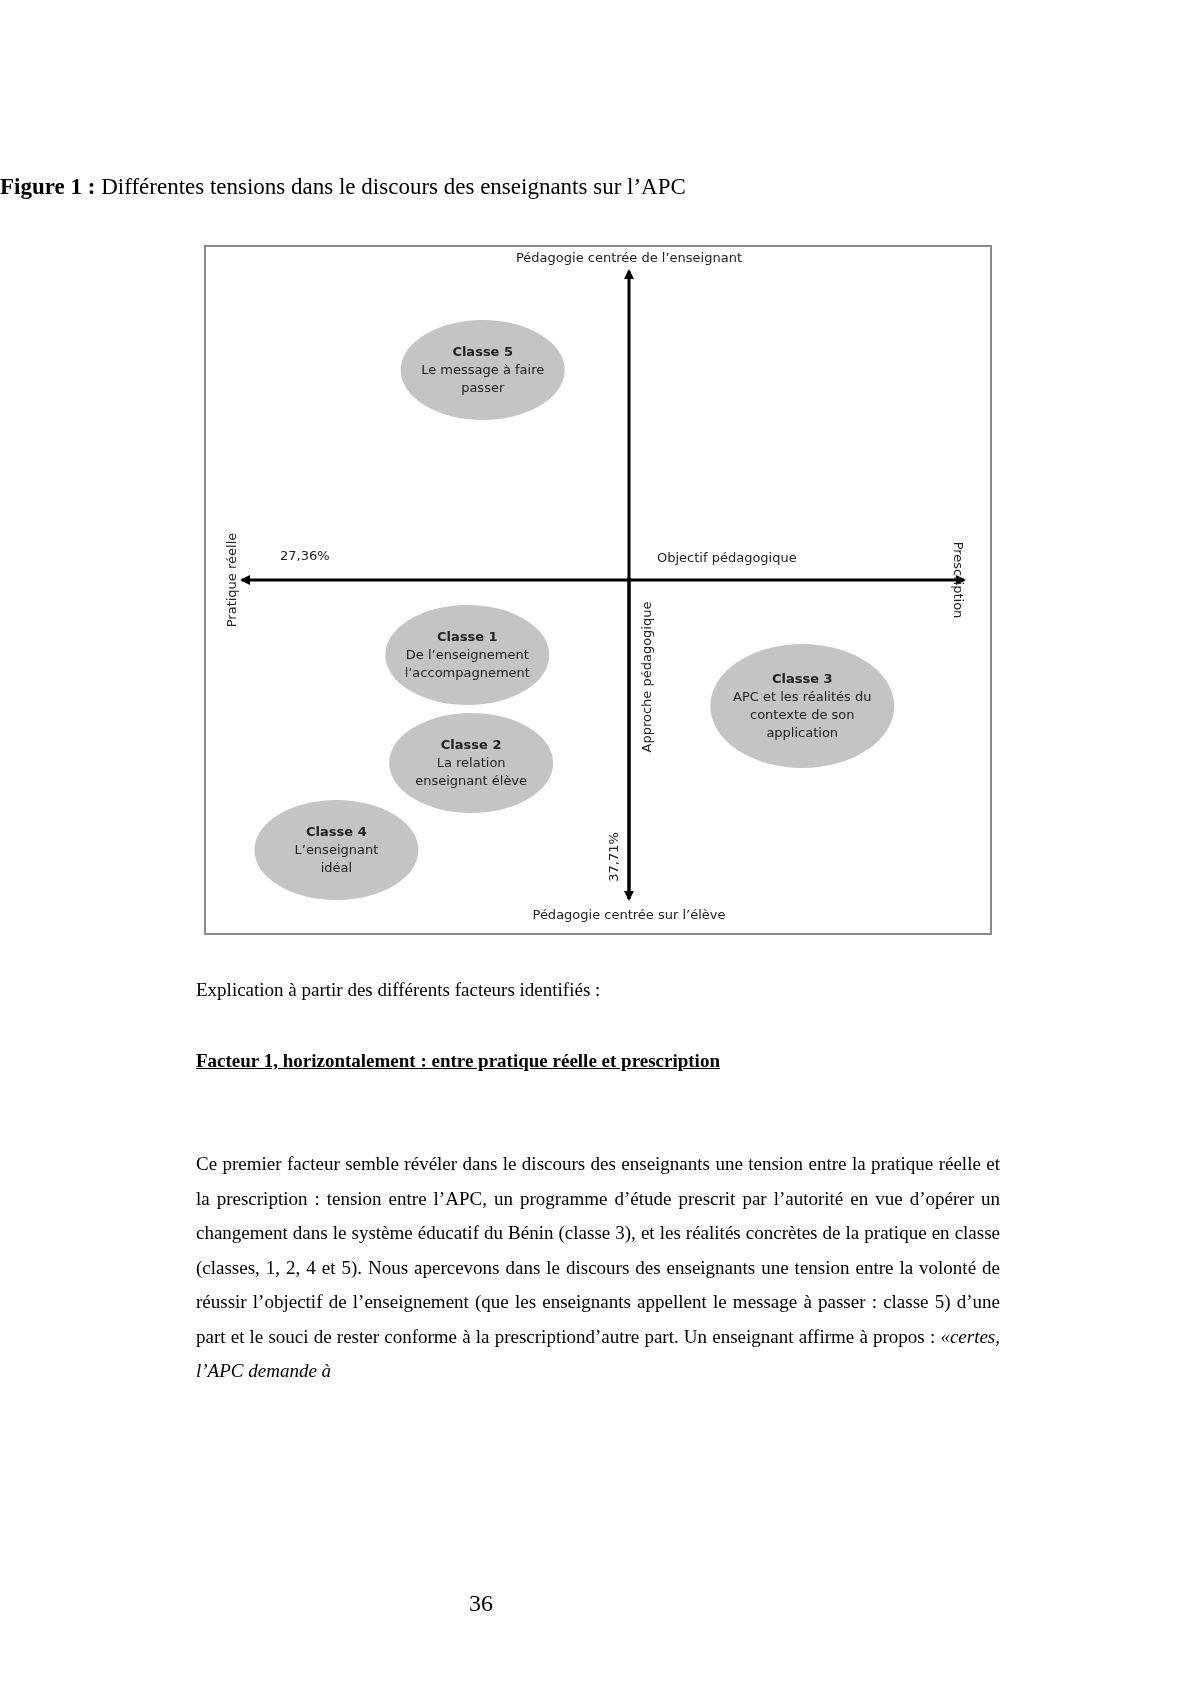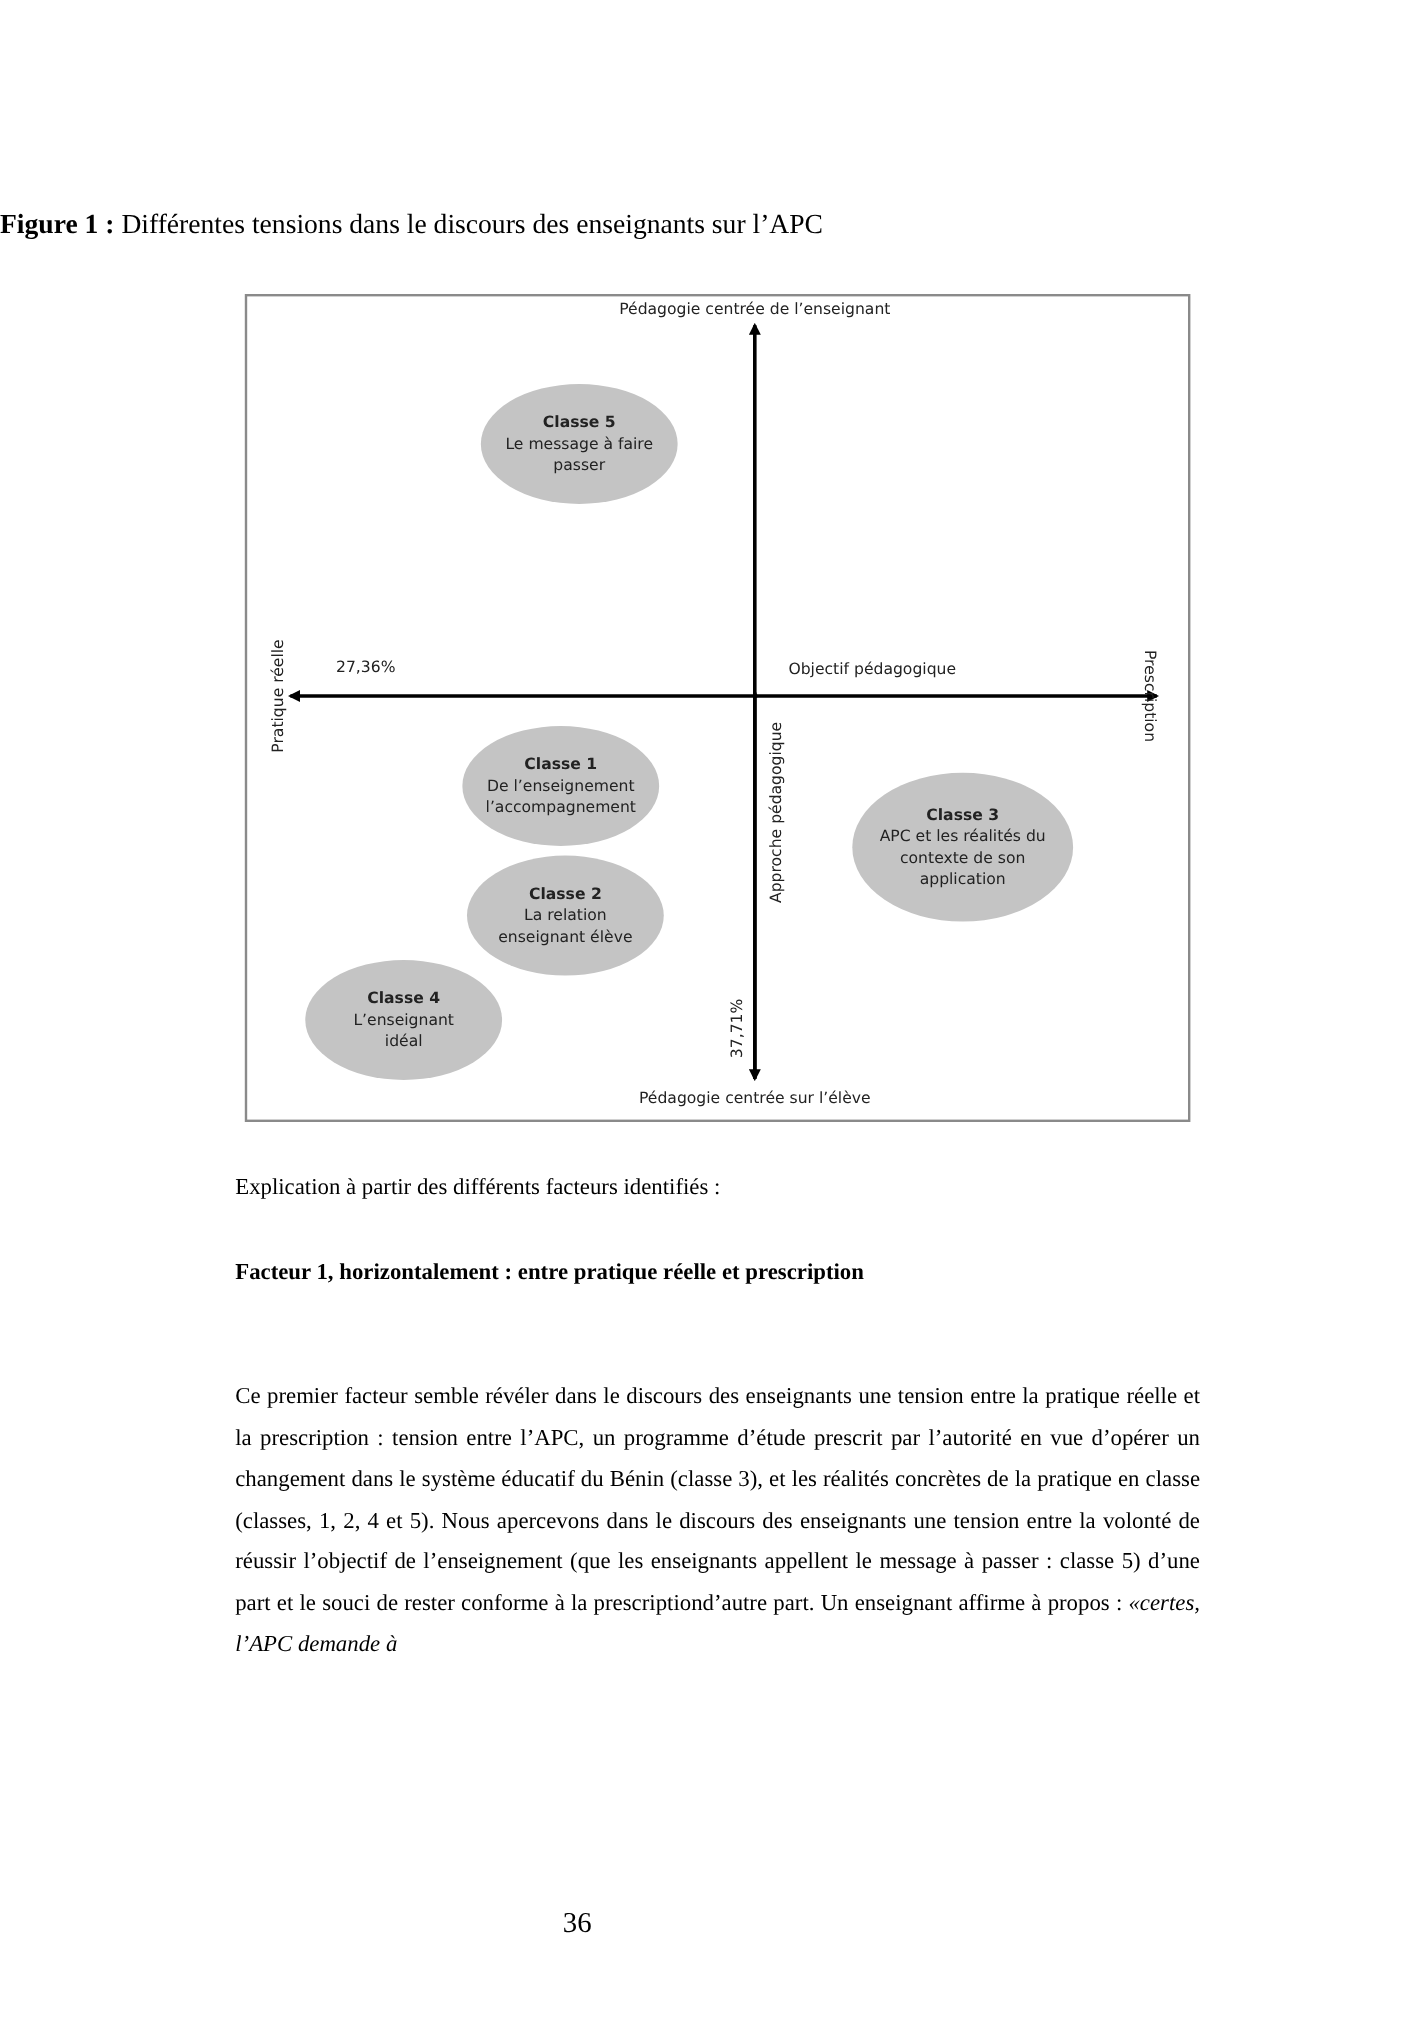--- a/index.html
+++ b/index.html
@@ -5,21 +5,21 @@
   html,body{margin:0;padding:0;background:#fff;}
   body{width:1189px;height:1683px;position:relative;overflow:hidden;font-family:"Liberation Serif",serif;color:#000;}
   .caption{position:absolute;left:0;width:1189px;top:174px;font-size:23px;}
   .caption b{font-weight:bold;}
   .fig{position:absolute;left:204px;top:245px;width:788px;height:690px;border:2px solid #8a8a8a;box-sizing:border-box;}
   .fig svg{position:absolute;left:0;top:0;}
   .ftext{font-family:"DejaVu Sans",sans-serif;font-size:13px;fill:#222;}
   .fbold{font-weight:bold;}
   .body-text{position:absolute;left:196px;width:804px;font-size:19px;line-height:34.5px;text-align:justify;}
   .h{font-weight:bold;}
-  .last-line{text-align-last:justify;}
+  .last-line{text-align-last:justify;text-decoration:underline;}
   .pagenum{position:absolute;left:0;width:962px;top:1590px;text-align:center;font-size:24px;}
 </style>
 </head>
 <body>
 
 <div class="caption"><b>Figure 1 :</b><span> Différentes tensions dans le discours des enseignants sur l’APC</span></div>
 
 <div class="fig">
   <svg id="chart" width="784" height="686">
     <defs>

